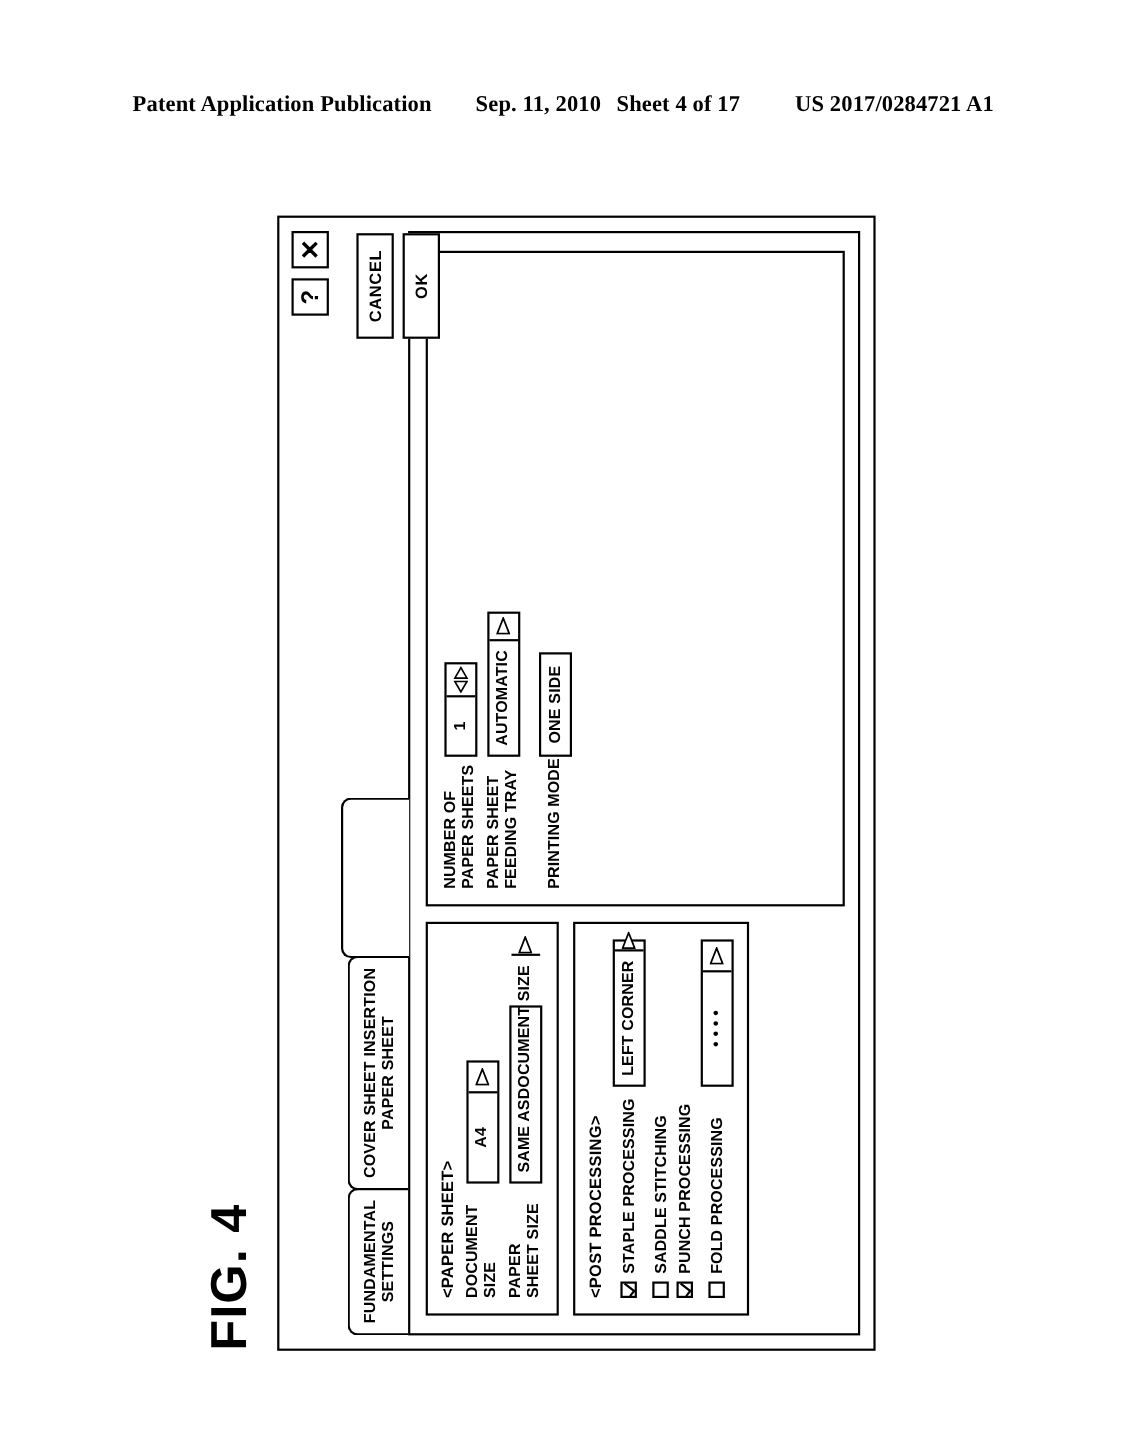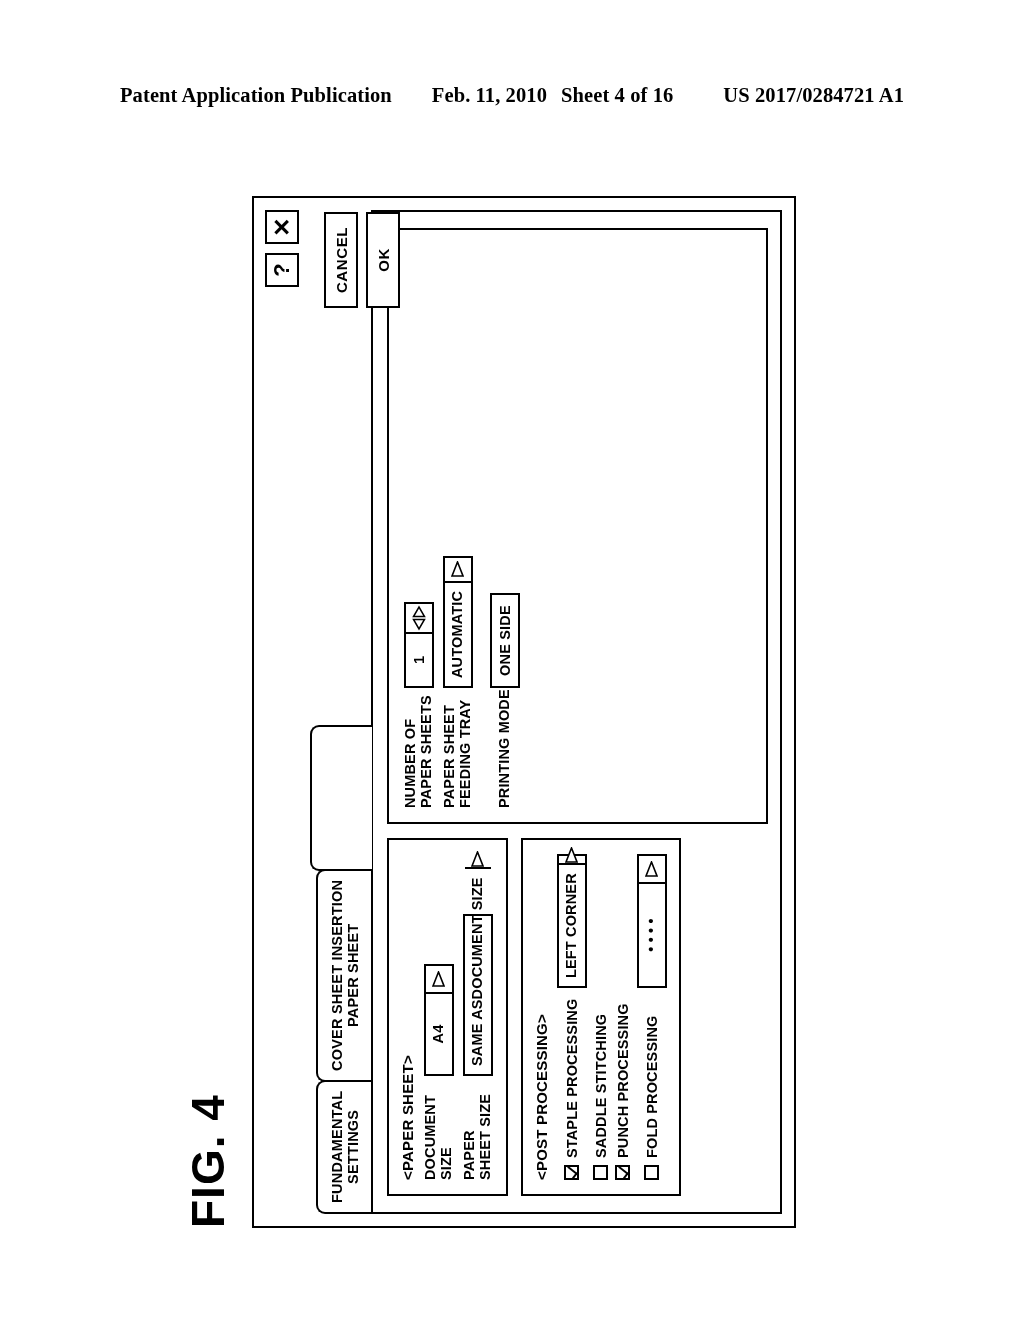--- a/index.html
+++ b/index.html
@@ -351,23 +351,23 @@
   .col-right { display: flex; flex-direction: column; gap: 13px; flex: 1; }
 </style>
 </head>
 <body>
 
 <div id="page">
 
   <div class="pat-header">
     <span class="seg">Patent Application Publication</span>
     <span class="gap-a"></span>
-    <span class="seg">Feb. 11, 2010</span>
+    <span class="seg">Sep. 11, 2010</span>
     <span class="gap-b"></span>
-    <span class="seg">Sheet 4 of 16</span>
+    <span class="seg">Sheet 4 of 17</span>
     <span class="gap-c"></span>
     <span class="seg">US 2017/0284721 A1</span>
   </div>
 
   <div class="fig-label">FIG. 4</div>
 
   <div id="stage">
     <div class="dialog">
 
       <div class="titlebar">

